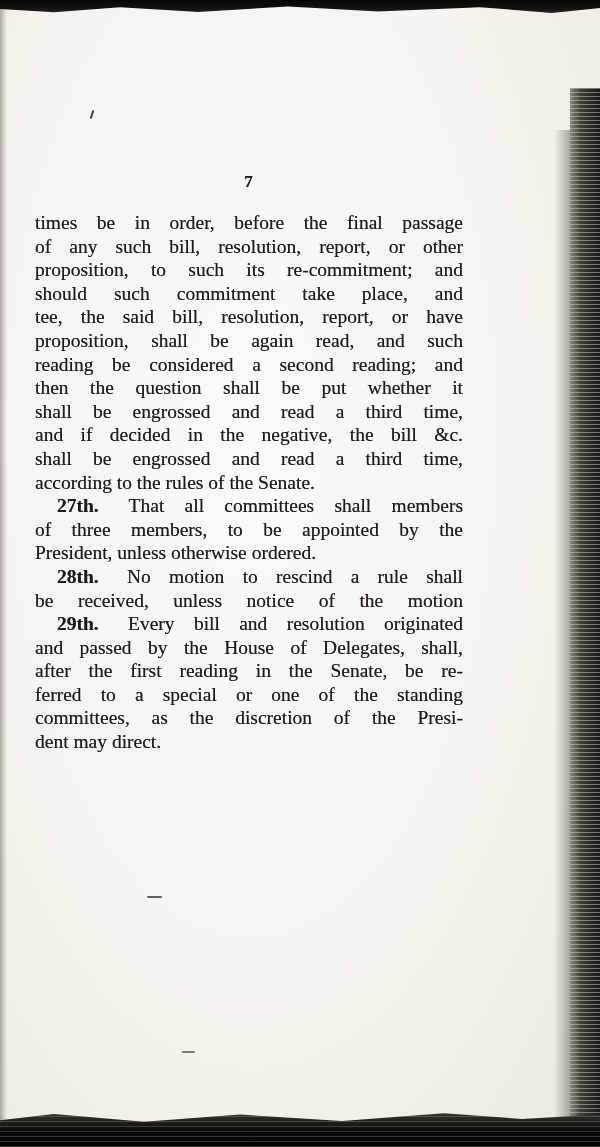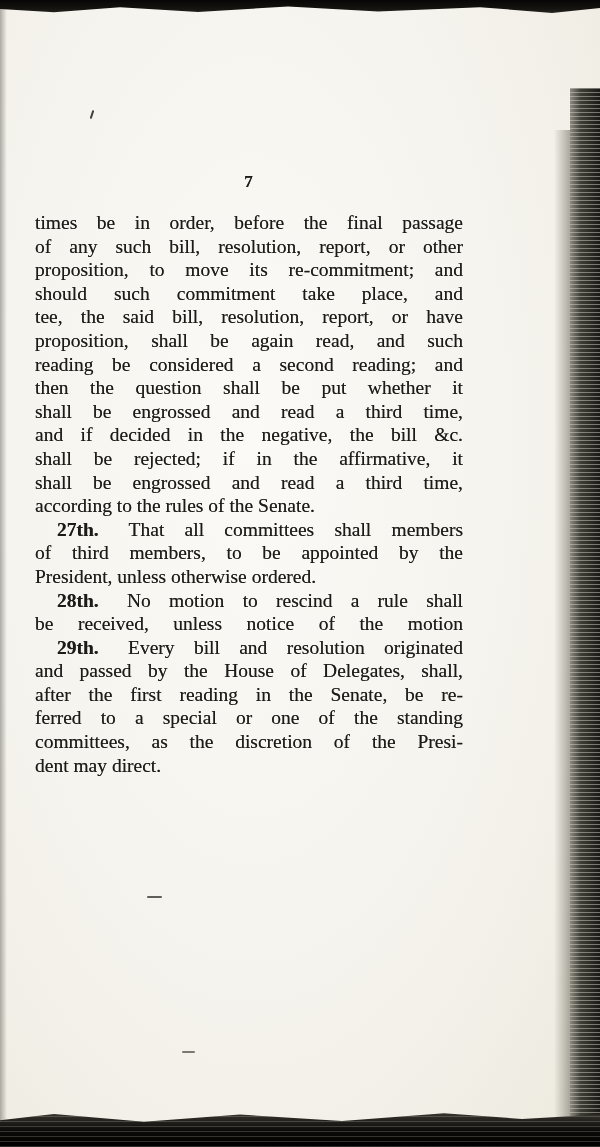--- a/index.html
+++ b/index.html
@@ -81,34 +81,33 @@
   <div class="bottom-band"></div>
   <div class="ink-mark mark-tick"></div>
   <div class="ink-mark mark-dash-1"></div>
   <div class="ink-mark mark-dash-2"></div>
 
   <div class="text-col">
     <div class="page-number">7</div>
 
     <div class="line">times be in order, before the final passage</div>
     <div class="line">of any such bill, resolution, report, or other</div>
-    <div class="line">proposition, to move its re-commitment; and</div>
+    <div class="line">proposition, to such its re-commitment; and</div>
     <div class="line">should such commitment take place, and</div>
     <div class="line">tee, the said bill, resolution, report, or have</div>
     <div class="line">proposition, shall be again read, and such</div>
     <div class="line">reading be considered a second reading; and</div>
     <div class="line">then the question shall be put whether it</div>
     <div class="line">shall be engrossed and read a third time,</div>
     <div class="line">and if decided in the negative, the bill &amp;c.</div>
-    <div class="line">shall be rejected; if in the affirmative, it</div>
     <div class="line">shall be engrossed and read a third time,</div>
     <div class="line last">according to the rules of the Senate.</div>
 
     <div class="line indented"><span class="ord">27th.</span> <span>That all committees shall members</span></div>
-    <div class="line">of third members, to be appointed by the</div>
+    <div class="line">of three members, to be appointed by the</div>
     <div class="line last">President, unless otherwise ordered.</div>
 
     <div class="line indented"><span class="ord">28th.</span> <span>No motion to rescind a rule shall</span></div>
     <div class="line">be received, unless notice of the motion</div>
 
     <div class="line indented"><span class="ord">29th.</span> <span>Every bill and resolution originated</span></div>
     <div class="line">and passed by the House of Delegates, shall,</div>
     <div class="line">after the first reading in the Senate, be re-</div>
     <div class="line">ferred to a special or one of the standing</div>
     <div class="line">committees, as the discretion of the Presi-</div>

